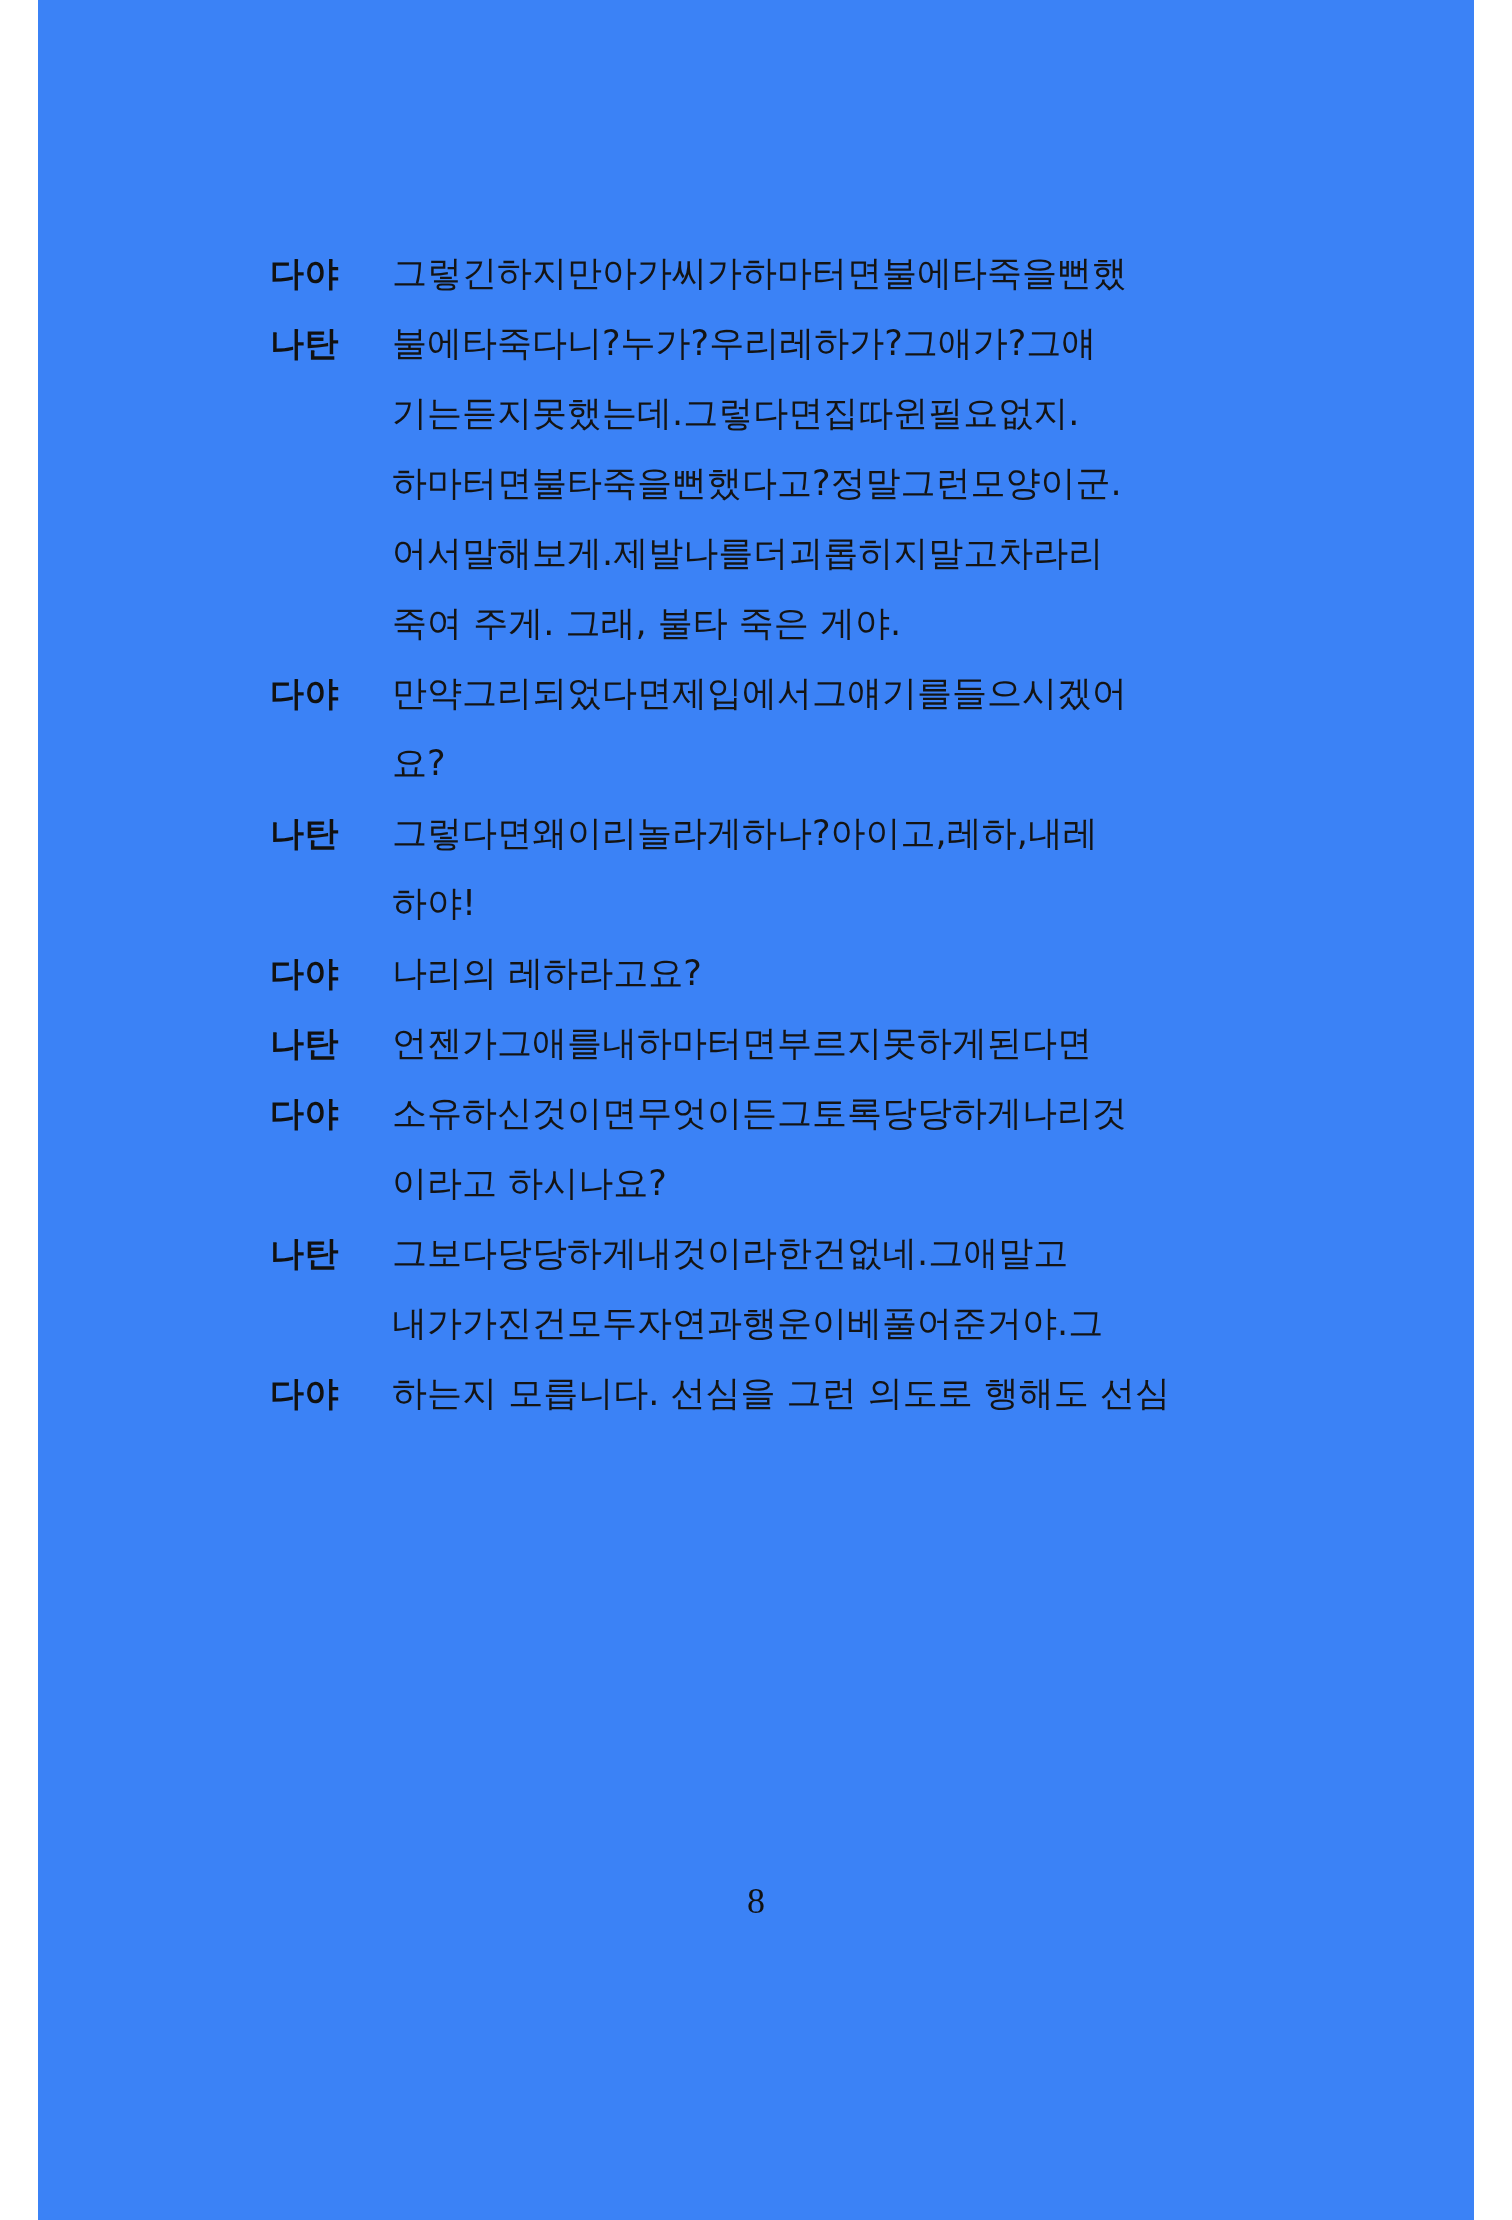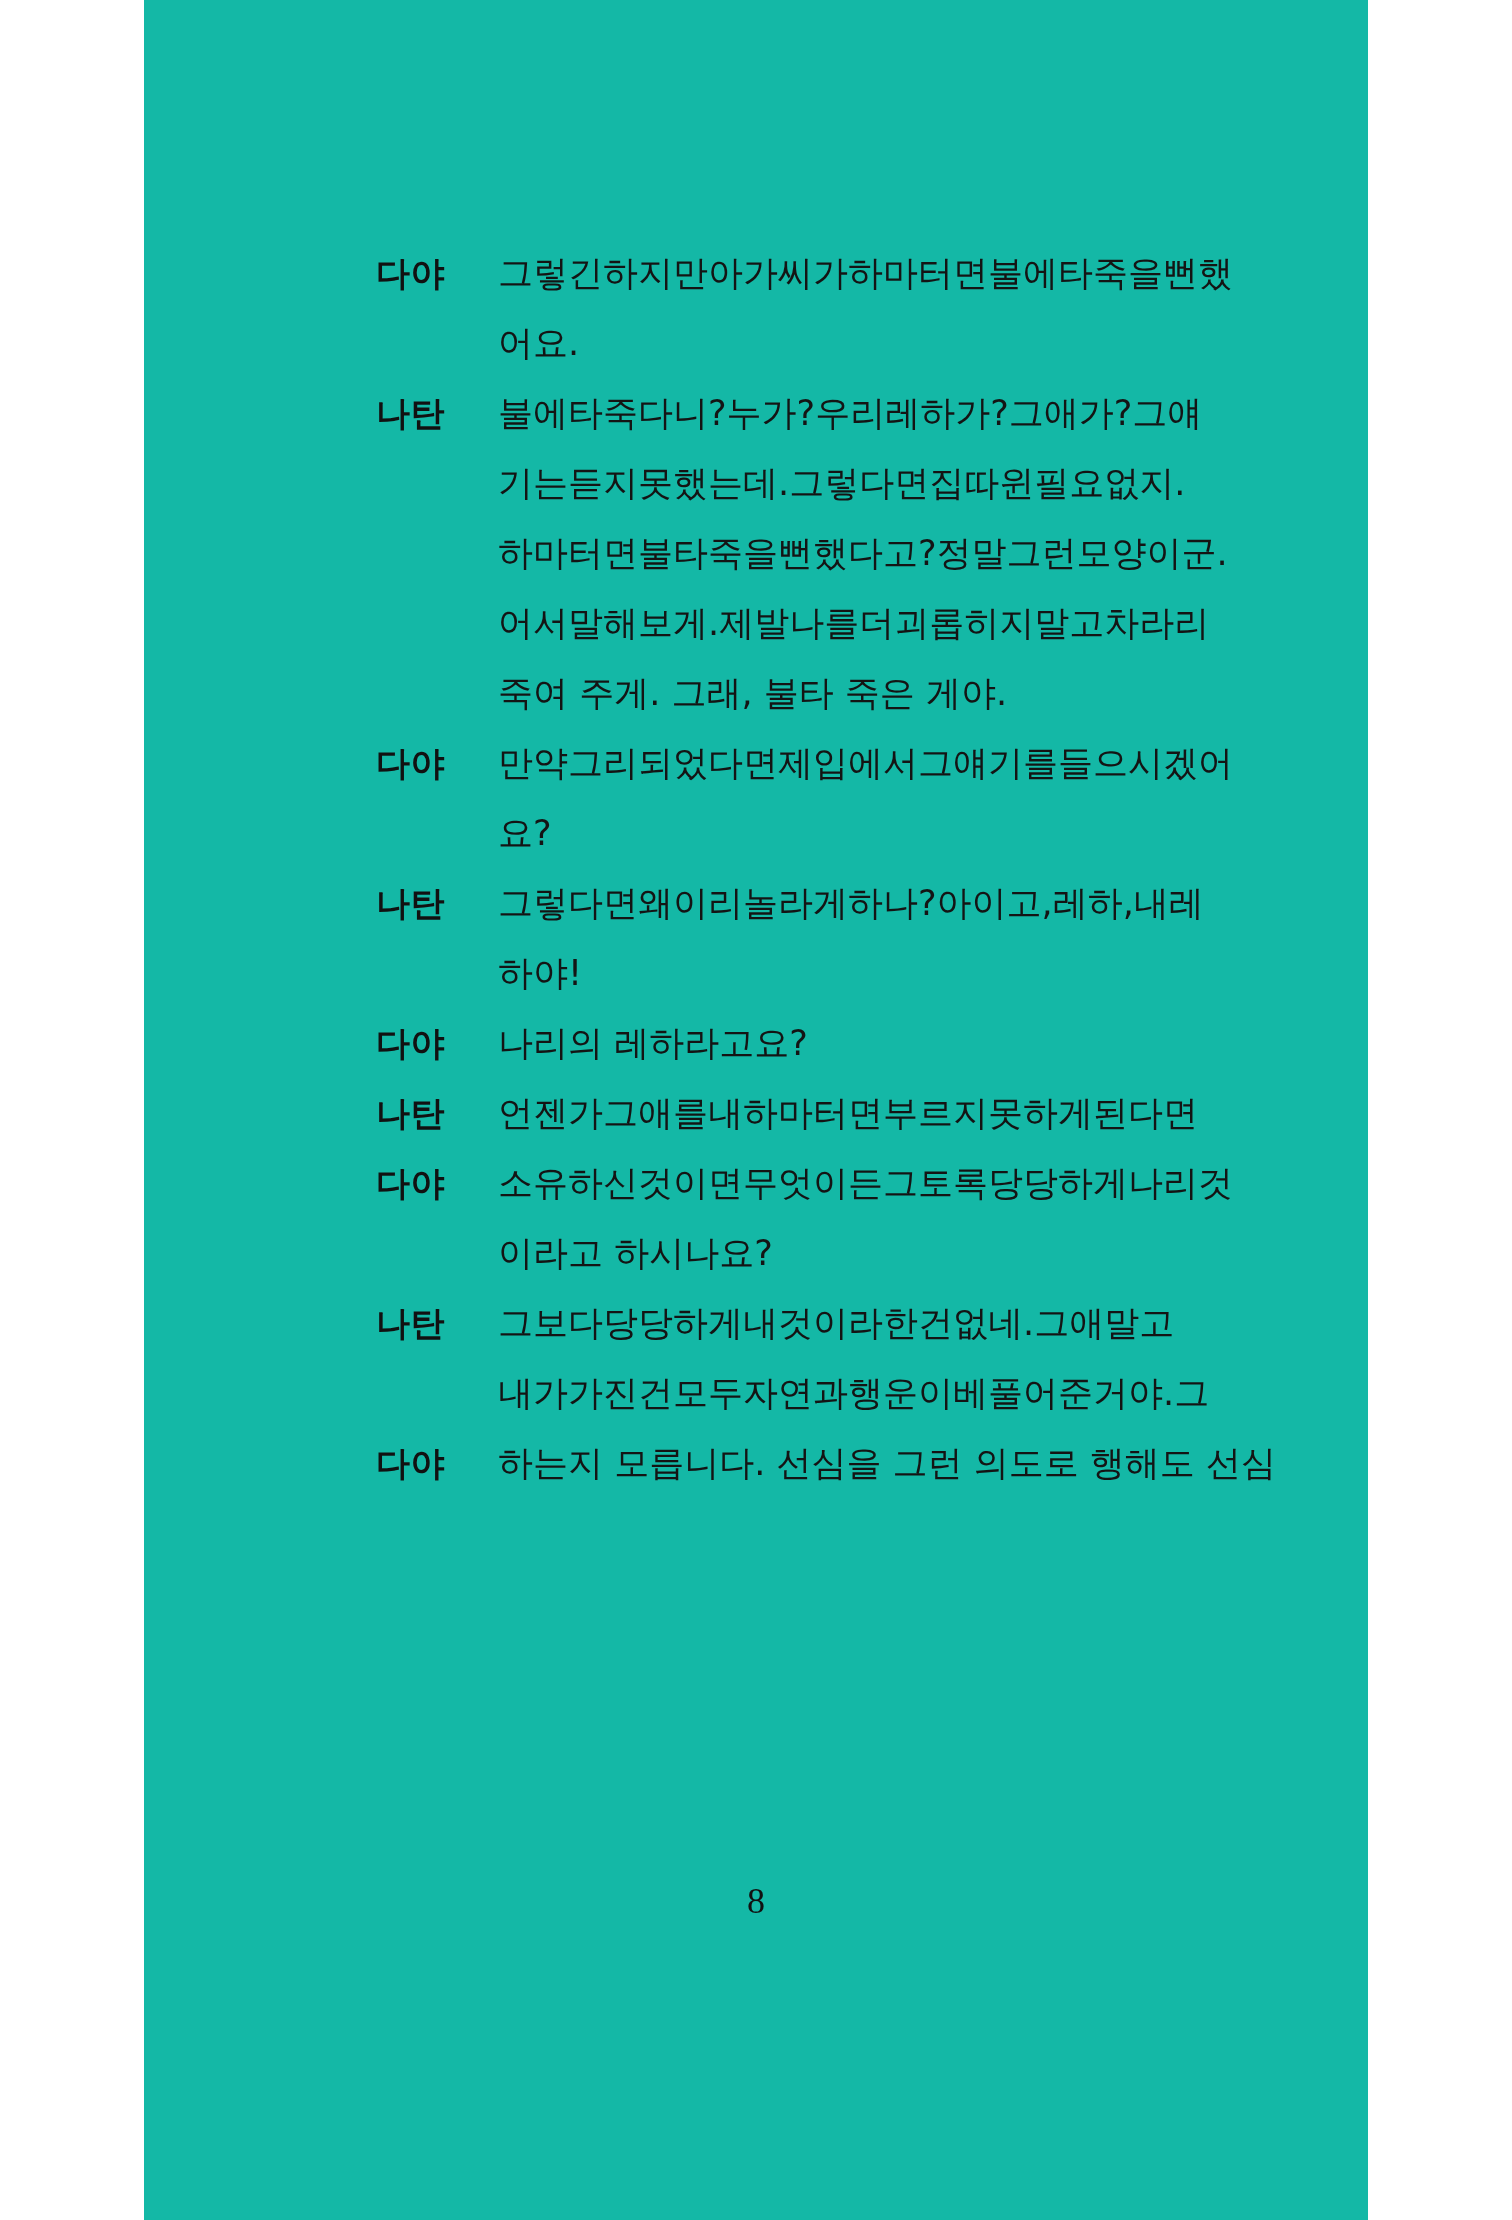--- a/index.html
+++ b/index.html
@@ -8,24 +8,24 @@
     padding: 0;
     background: #ffffff;
   }
 
   body {
     font-family: "Liberation Serif", "DejaVu Serif", serif;
   }
 
   #page {
     position: relative;
-    width: 1224px;
+    width: 1436px;
     height: 2220px;
     margin: 0 auto;
-    background: #14b8a6;
+    background: #3b82f6;
     overflow: hidden;
     box-sizing: border-box;
   }
 
   
   #script-body {
     position: absolute;
     left: 232px;
     top: 238px;
     width: 1018px;
@@ -95,21 +95,20 @@
 </head>
 <body>
 
 <div id="page">
 
   <div id="script-body">
       <div class="dialogue-entry">
         <div class="speaker-label">다야</div>
         <div class="speech">
           <div class="line j"><span>그렇긴</span><span>하지만</span><span>아가씨가</span><span>하마터면</span><span>불에</span><span>타</span><span>죽을</span><span>뻔했</span></div>
-          <div class="line last">어요.</div>
         </div>
       </div>
       <div class="dialogue-entry">
         <div class="speaker-label">나탄</div>
         <div class="speech">
           <div class="line j"><span>불에</span><span>타</span><span>죽다니?</span><span>누가?</span><span>우리</span><span>레하가?</span><span>그</span><span>애가?</span><span>그</span><span>얘</span></div>
           <div class="line j"><span>기는</span><span>듣지</span><span>못했는데.</span><span>그렇다면</span><span>집</span><span>따윈</span><span>필요</span><span>없지.</span></div>
           <div class="line j"><span>하마터면</span><span>불타</span><span>죽을</span><span>뻔했다고?</span><span>정말</span><span>그런</span><span>모양이군.</span></div>
           <div class="line j"><span>어서</span><span>말해</span><span>보게.</span><span>제발</span><span>나를</span><span>더</span><span>괴롭히지</span><span>말고</span><span>차라리</span></div>
           <div class="line last">죽여 주게. 그래, 불타 죽은 게야.</div>

